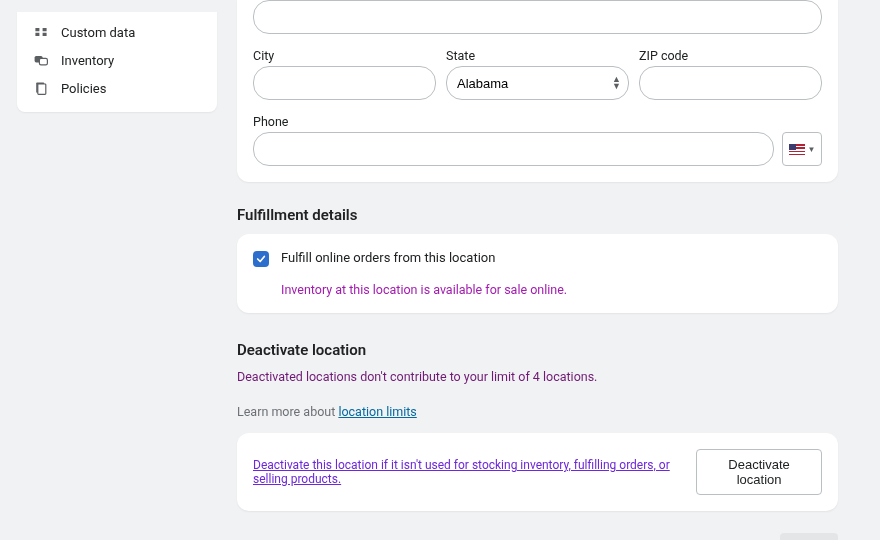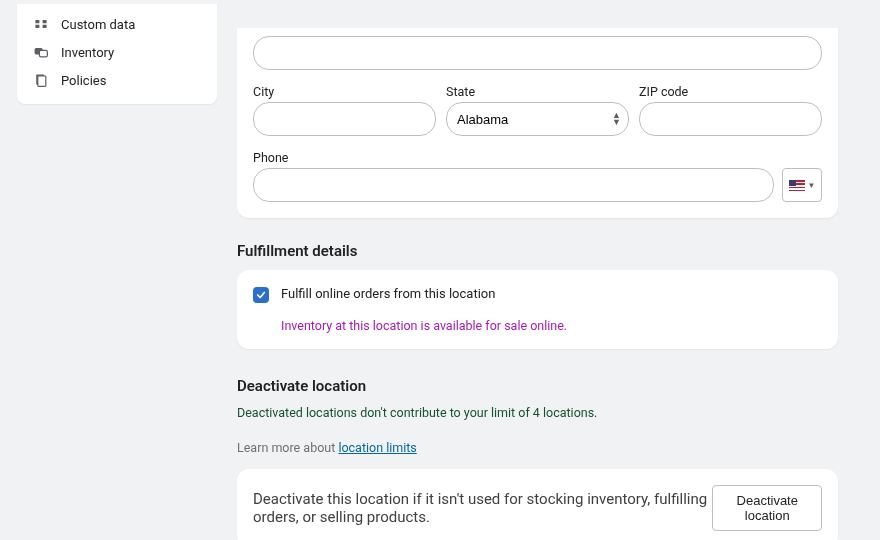--- a/index.html
+++ b/index.html
@@ -9,21 +9,21 @@
     font-size: 13px;
     color: #202223;
     width: 880px;
     height: 540px;
     overflow: hidden;
     position: relative;
   }
   .sidebar {
     position: absolute;
     left: 17px;
-    top: 4px;
+    top: 12px;
     width: 200px;
     background: #fff;
     border-radius: 0 0 8px 8px;
     box-shadow: 0 1px 2px rgba(0,0,0,0.06);
     padding: 6px 0 10px 0;
   }
   .sidebar-item {
     display: flex;
     align-items: center;
     padding: 6px 16px;
@@ -48,22 +48,21 @@
   }
   .card {
     background: #fff;
     border-radius: 12px;
     box-shadow: 0 1px 2px rgba(0,0,0,0.06);
     padding: 16px;
   }
   .address-card {
     border-top-left-radius: 0;
     border-top-right-radius: 0;
-    padding-top: 8px;
-    margin-top: 28px;
+    padding-top: 0;
   }
   .field-row {
     display: flex;
     gap: 10px;
     margin-bottom: 4px;
   }
   .field {
     display: flex;
     flex-direction: column;
     flex: 1;
@@ -166,41 +165,42 @@
     font-size: 13px;
     color: #202223;
   }
   .chk-sub {
     font-size: 12.5px;
     color: #a21caf;
     margin-top: 17px;
   }
   .section-sub {
     font-size: 12.5px;
-    color: #14532d;
+    color: #701a75;
   }
   .learn-more {
     font-size: 12.5px;
     color: #6d7175;
     margin-top: 20px;
   }
   .link {
     color: #0369a1;
     text-decoration: underline;
     cursor: pointer;
   }
   .deact-card {
     display: flex;
     align-items: center;
     justify-content: space-between;
     margin-top: 14px;
   }
   .deact-text {
-    font-size: 15px;
-    color: #404040;
+    font-size: 12px;
+    color: #6d28d9;
+    text-decoration: underline;
   }
   .btn-secondary {
     border: 1px solid #babfc3;
     background: #fff;
     border-radius: 4px;
     padding: 7px 14px;
     font-size: 13px;
     cursor: pointer;
     color: #202223;
   }

